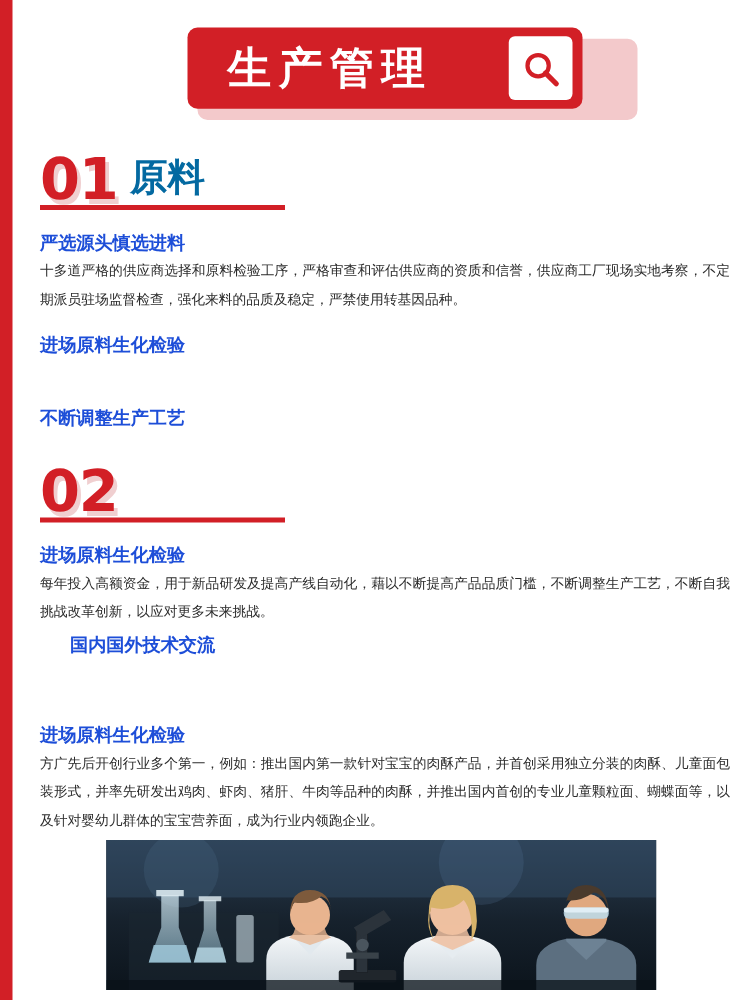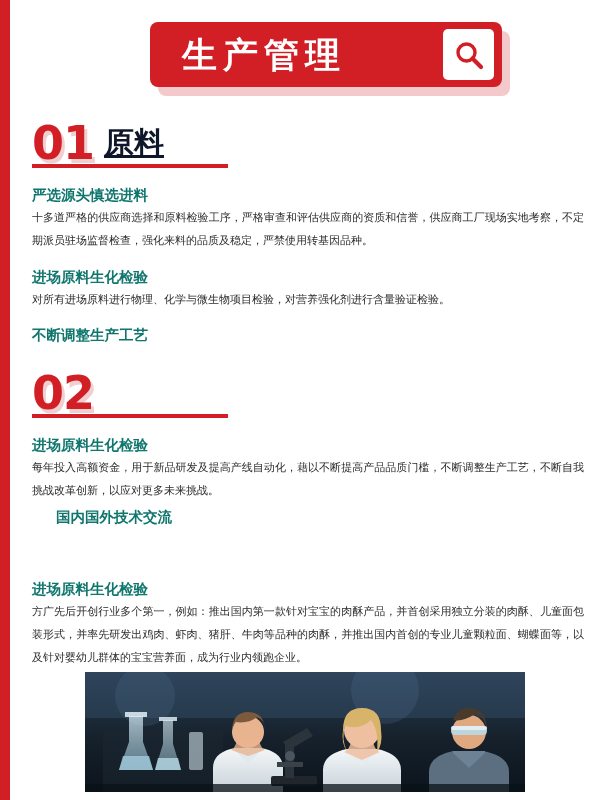--- a/index.html
+++ b/index.html
@@ -47,21 +47,21 @@
     top: 9px;
     width: 352px;
     height: 65px;
     background: #f3c9cb;
     border-radius: 8px;
   }
   .header-main {
     position: absolute;
     left: 0;
     top: 0;
-    width: 352px;
+    width: 316px;
     height: 65px;
     background: #d21f26;
     border-radius: 8px;
     display: flex;
     align-items: center;
   }
   .header-title {
     color: #ffffff;
     font-size: 35px;
     font-weight: bold;
@@ -110,41 +110,40 @@
     font-family: "DejaVu Sans", sans-serif;
     letter-spacing: -1px;
     z-index: 0;
   }
   .sec-num-top { z-index: 2; }
   .sec-name {
     position: absolute;
     top: 6px;
     font-size: 30px;
     font-weight: bold;
-    color: #0f172a;
+    color: #0369a1;
     line-height: 34px;
     z-index: 2;
-    text-decoration: underline;
   }
   .sec-underline {
     position: absolute;
     height: 4px;
     background: #d21f26;
     top: 44px;
     left: 0;
     z-index: 1;
   }
 
   
   .sub-head {
     position: absolute;
     left: 22px;
     font-size: 14.5px;
     font-weight: bold;
-    color: #0f766e;
+    color: #1d4ed8;
     line-height: 18px;
     white-space: nowrap;
   }
   .para {
     position: absolute;
     left: 22px;
     width: 552px;
     font-size: 11px;
     color: #2b2b2b;
     line-height: 23px;
@@ -187,21 +186,20 @@
     <div class="sec-underline" style="width:196px;"></div>
     <div class="sec-num-shadow">01</div>
     <div class="sec-num sec-num-top">01</div>
     <div class="sec-name" style="left:72px;">原料</div>
   </div>
 
   <div class="sub-head" style="top:186px;">严选源头慎选进料</div>
   <div class="para" style="top:206px;">十多道严格的供应商选择和原料检验工序，严格审查和评估供应商的资质和信誉，供应商工厂现场实地考察，不定期派员驻场监督检查，强化来料的品质及稳定，严禁使用转基因品种。</div>
 
   <div class="sub-head" style="top:268px;">进场原料生化检验</div>
-  <div class="para" style="top:288px;">对所有进场原料进行物理、化学与微生物项目检验，对营养强化剂进行含量验证检验。</div>
 
   <div class="sub-head" style="top:326px;">不断调整生产工艺</div>
 
   <div class="section-head" style="top:370px; width:220px;">
     <div class="sec-underline" style="width:196px;"></div>
     <div class="sec-num-shadow">02</div>
     <div class="sec-num sec-num-top">02</div>
   </div>
 
   <div class="sub-head" style="top:436px;">进场原料生化检验</div>

